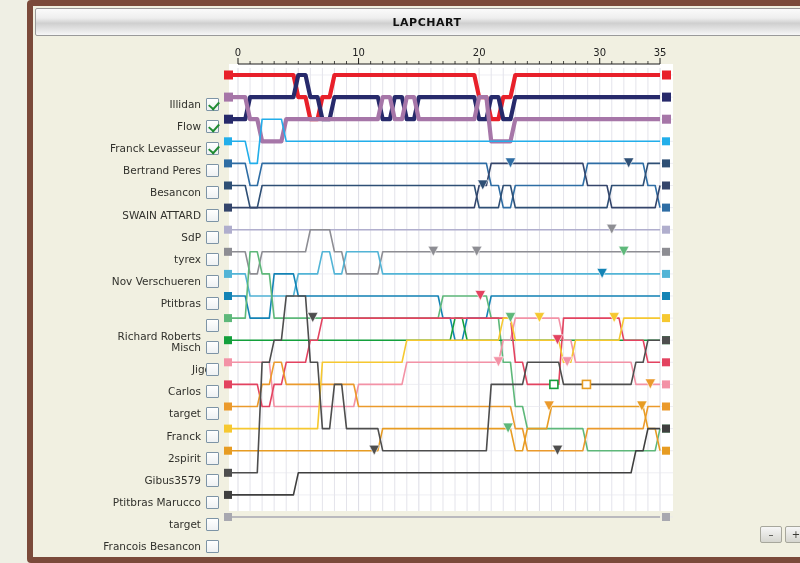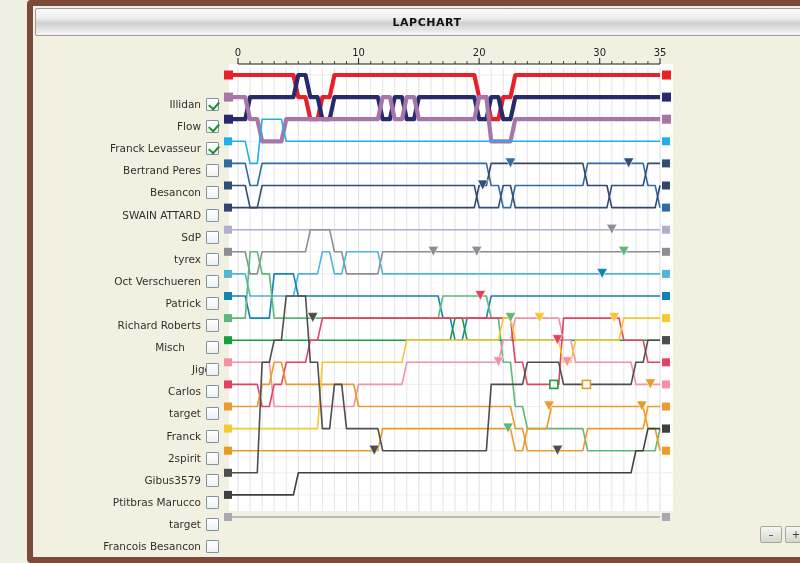--- a/index.html
+++ b/index.html
@@ -336,27 +336,27 @@
             <div class="namelabel" style="right: 632px; top: 128.3px;">Bertrand Peres</div>
             <div class="cbx" style="left: 173px; top: 128.3px;"></div>
             <div class="namelabel" style="right: 632px; top: 150.4px;">Besancon</div>
             <div class="cbx" style="left: 173px; top: 150.4px;"></div>
             <div class="namelabel" style="right: 632px; top: 172.5px;">SWAIN ATTARD</div>
             <div class="cbx" style="left: 173px; top: 172.5px;"></div>
             <div class="namelabel" style="right: 632px; top: 194.6px;">SdP</div>
             <div class="cbx" style="left: 173px; top: 194.6px;"></div>
             <div class="namelabel" style="right: 632px; top: 216.7px;">tyrex</div>
             <div class="cbx" style="left: 173px; top: 216.7px;"></div>
-            <div class="namelabel" style="right: 632px; top: 238.8px;">Oct Verschueren</div>
+            <div class="namelabel" style="right: 632px; top: 238.8px;">Nov Verschueren</div>
             <div class="cbx" style="left: 173px; top: 238.8px;"></div>
-            <div class="namelabel" style="right: 632px; top: 260.9px;">Patrick</div>
+            <div class="namelabel" style="right: 632px; top: 260.9px;">Ptitbras</div>
             <div class="cbx" style="left: 173px; top: 260.9px;"></div>
-            <div class="namelabel" style="right: 632px; top: 283px;">Richard Roberts</div>
+            <div class="namelabel" style="right: 632px; top: 294px;">Richard Roberts</div>
             <div class="cbx" style="left: 173px; top: 283px;"></div>
-            <div class="namelabel" style="right: 648px; top: 305.1px;">Misch</div>
+            <div class="namelabel" style="right: 632px; top: 305.1px;">Misch</div>
             <div class="cbx" style="left: 173px; top: 305.1px;"></div>
             <div class="namelabel" style="right: 622px; top: 327.2px;">Jigo</div>
             <div class="cbx" style="left: 173px; top: 327.2px;"></div>
             <div class="namelabel" style="right: 632px; top: 349.3px;">Carlos</div>
             <div class="cbx" style="left: 173px; top: 349.3px;"></div>
             <div class="namelabel" style="right: 632px; top: 371.4px;">target</div>
             <div class="cbx" style="left: 173px; top: 371.4px;"></div>
             <div class="namelabel" style="right: 632px; top: 393.5px;">Franck</div>
             <div class="cbx" style="left: 173px; top: 393.5px;"></div>
             <div class="namelabel" style="right: 632px; top: 415.6px;">2spirit</div>

